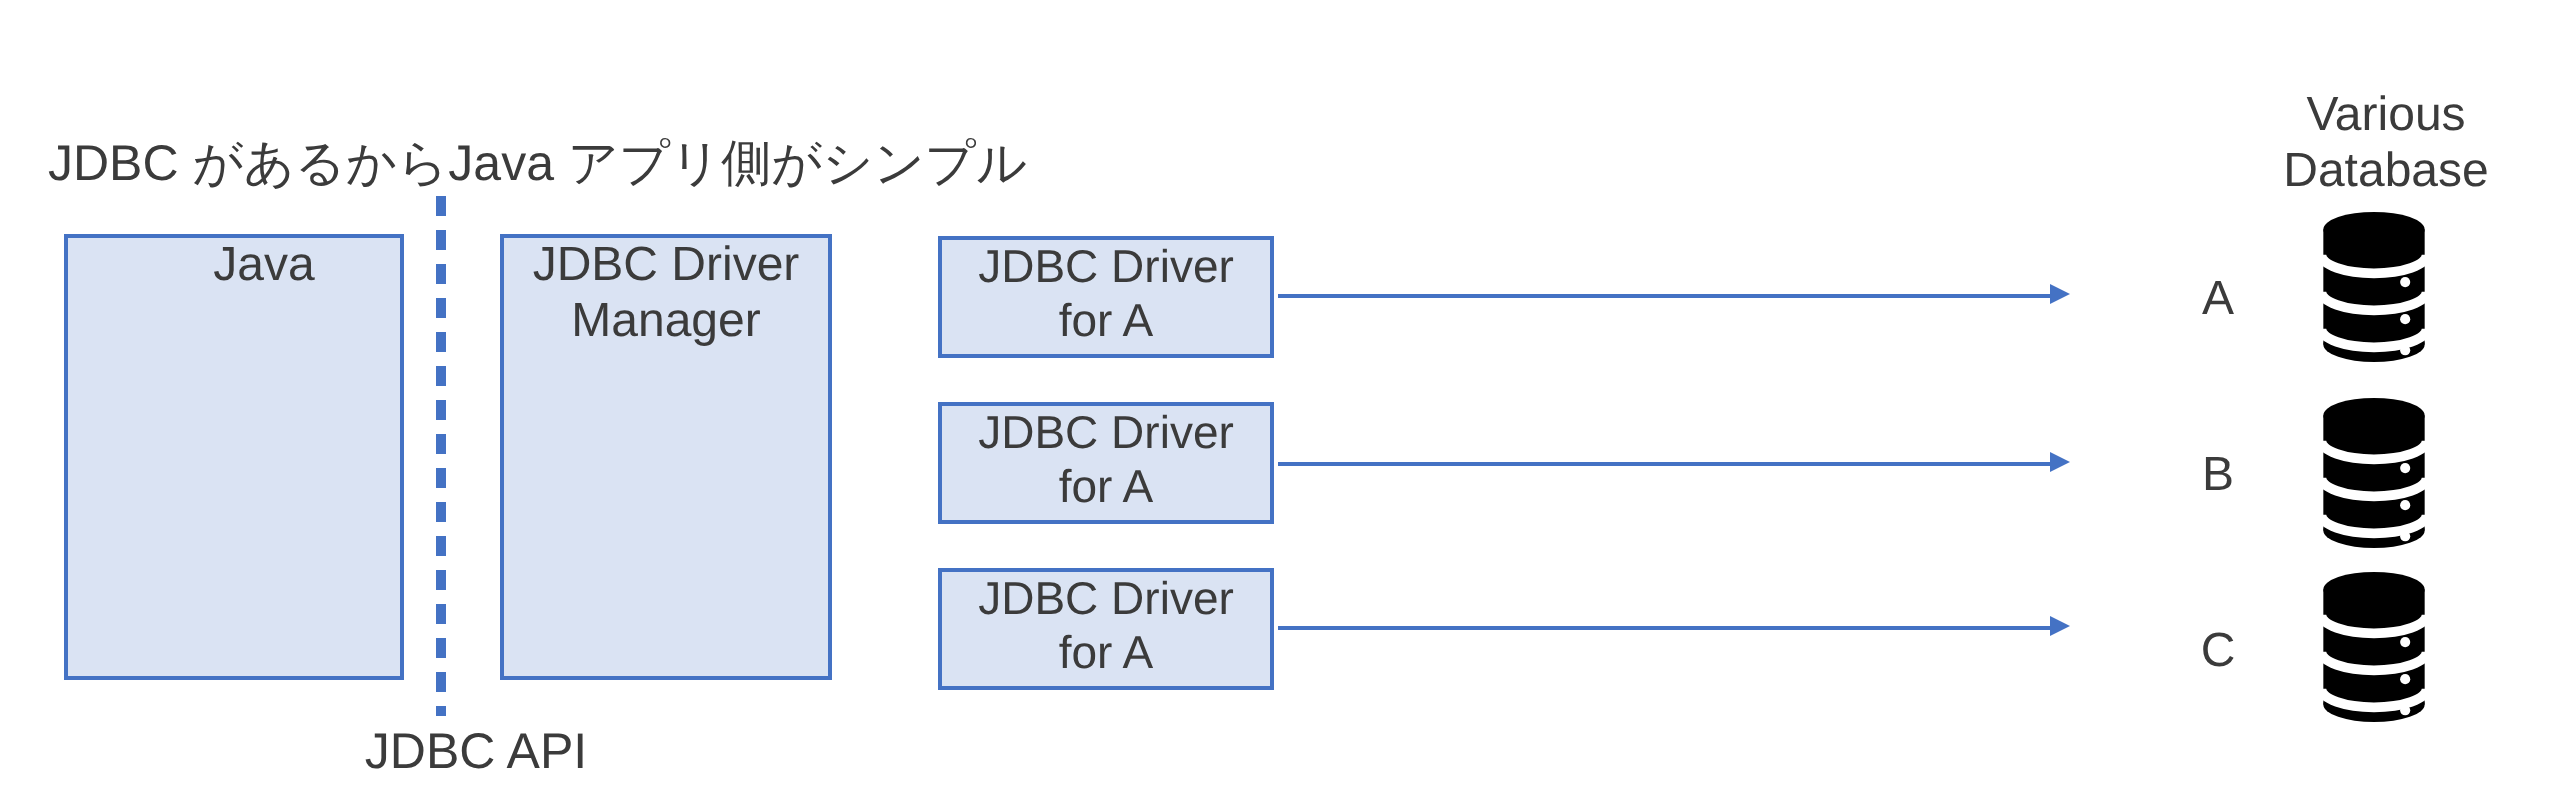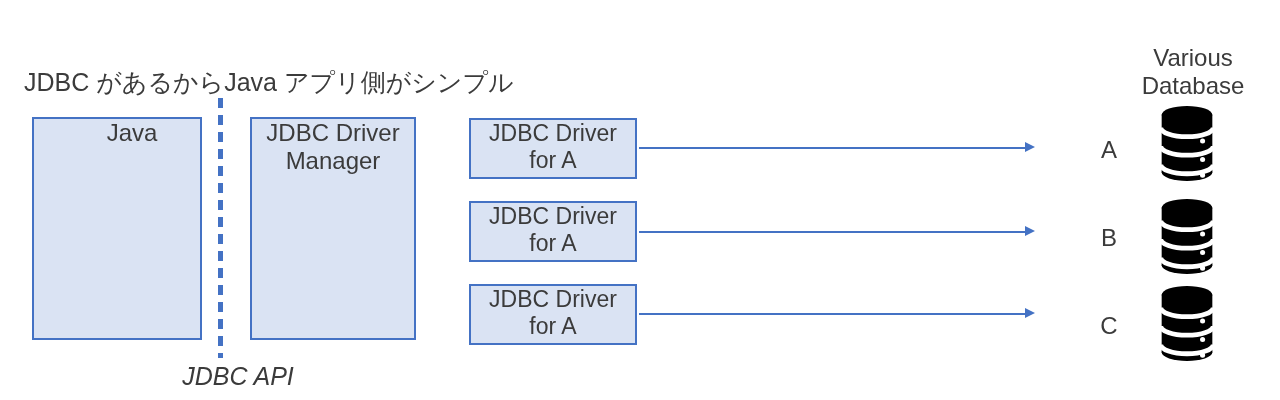--- a/index.html
+++ b/index.html
@@ -54,21 +54,20 @@
   }
   .api-label {
     position: absolute;
     left: 160px;
     top: 324px;
     width: 156px;
     text-align: center;
     font-size: 25px;
     line-height: 28px;
     color: var(--text);
-    font-style: italic;
   }
   .arrow {
     position: absolute;
     left: 639px;
     width: 386px;
     height: 2px;
     background: var(--accent);
   }
   .arrow::after {
     content: "";

